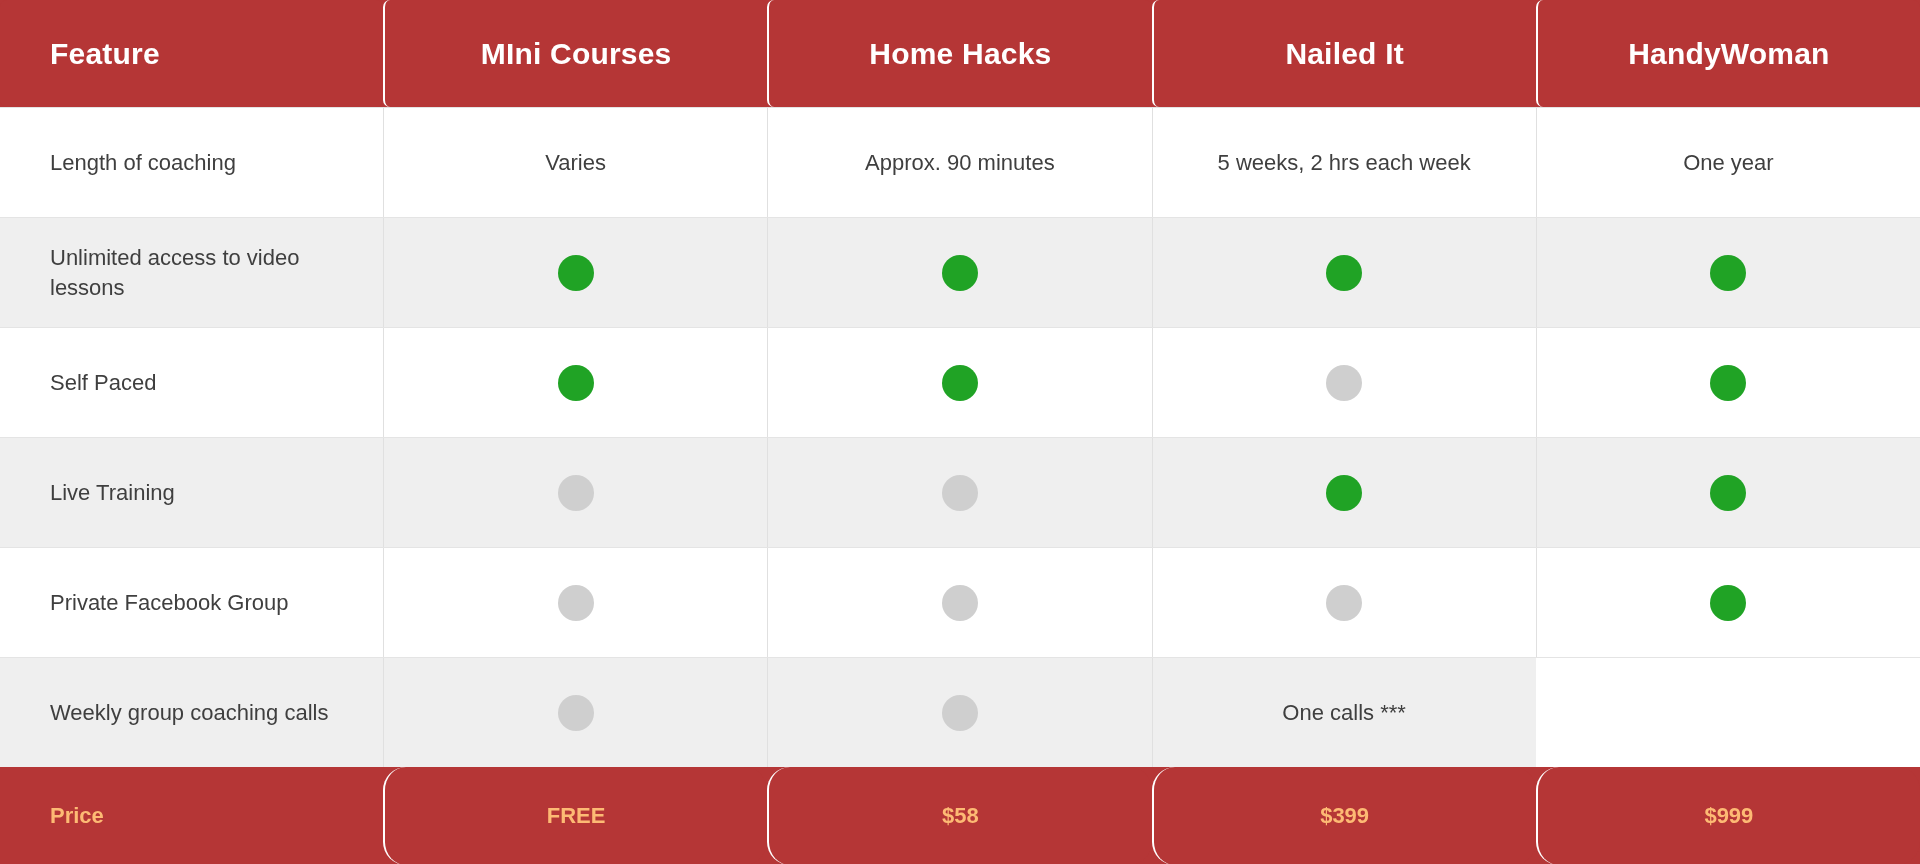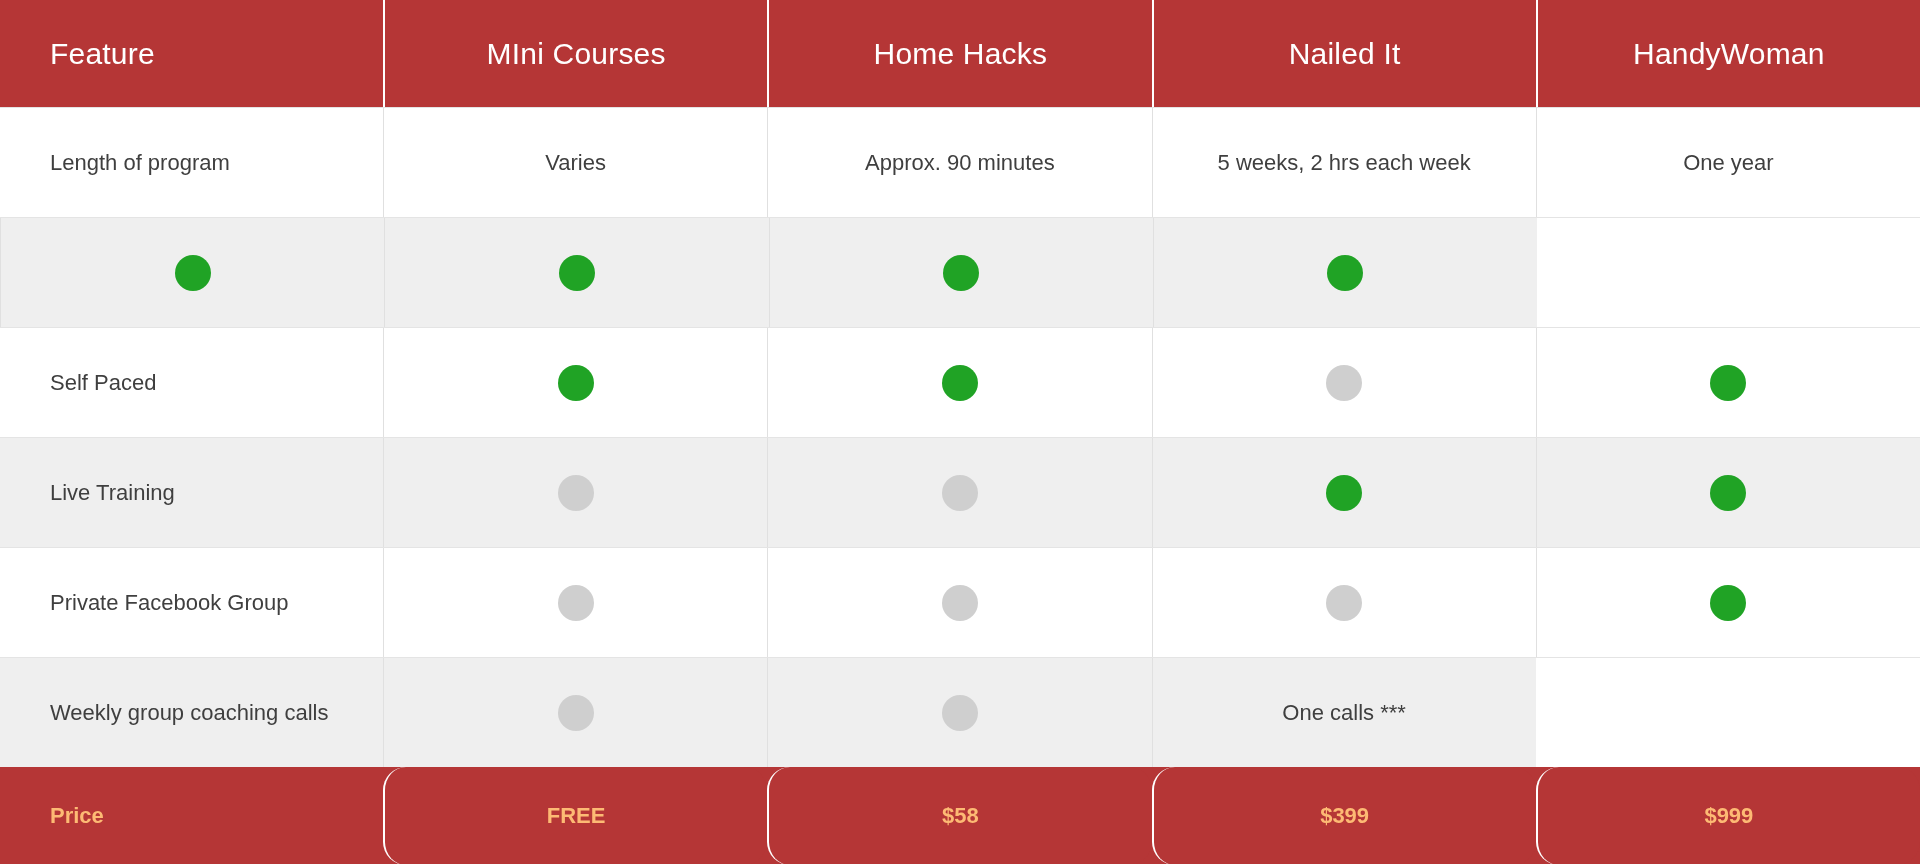--- a/index.html
+++ b/index.html
@@ -45,23 +45,24 @@
 
   
   .header-row {
     height: 107px;
     flex: 0 0 107px;
     background: #b53636;
   }
   .header-row .cell {
     background: #b53636;
     color: #ffffff;
-    font-weight: normal;
+    font-weight: bold;
     font-size: 30px;
     letter-spacing: 0.2px;
+    border-radius: 7px;
   }
   .header-row .col-feature {
     justify-content: flex-start;
     padding-left: 50px;
   }
   .header-row .col-plan {
     justify-content: center;
     border-left: 2px solid #ffffff;
   }
 
@@ -142,36 +143,39 @@
       <span class="cell-text">Nailed It</span>
     </div>
     <div class="cell col-plan">
       <span class="cell-text">HandyWoman</span>
     </div>
   </div>
 
   <div id="table-body">
       <div class="row body-row row-h-norm plain">
         <div class="cell col-feature">
-          <span class="cell-text">Length of program</span>
+          <span class="cell-text">Length of coaching</span>
         </div>
         <div class="cell col-plan">
           <span class="cell-text">Varies</span>
         </div>
         <div class="cell col-plan">
           <span class="cell-text">Approx. 90 minutes</span>
         </div>
         <div class="cell col-plan">
           <span class="cell-text">5 weeks, 2 hrs each week</span>
         </div>
         <div class="cell col-plan">
           <span class="cell-text">One year</span>
         </div>
       </div>
       <div class="row body-row row-h-norm stripe">
+        <div class="cell col-feature">
+          <span class="cell-text">Unlimited access to video lessons</span>
+        </div>
         <div class="cell col-plan">
           <span class="dot yes"></span>
         </div>
         <div class="cell col-plan">
           <span class="dot yes"></span>
         </div>
         <div class="cell col-plan">
           <span class="dot yes"></span>
         </div>
         <div class="cell col-plan">

